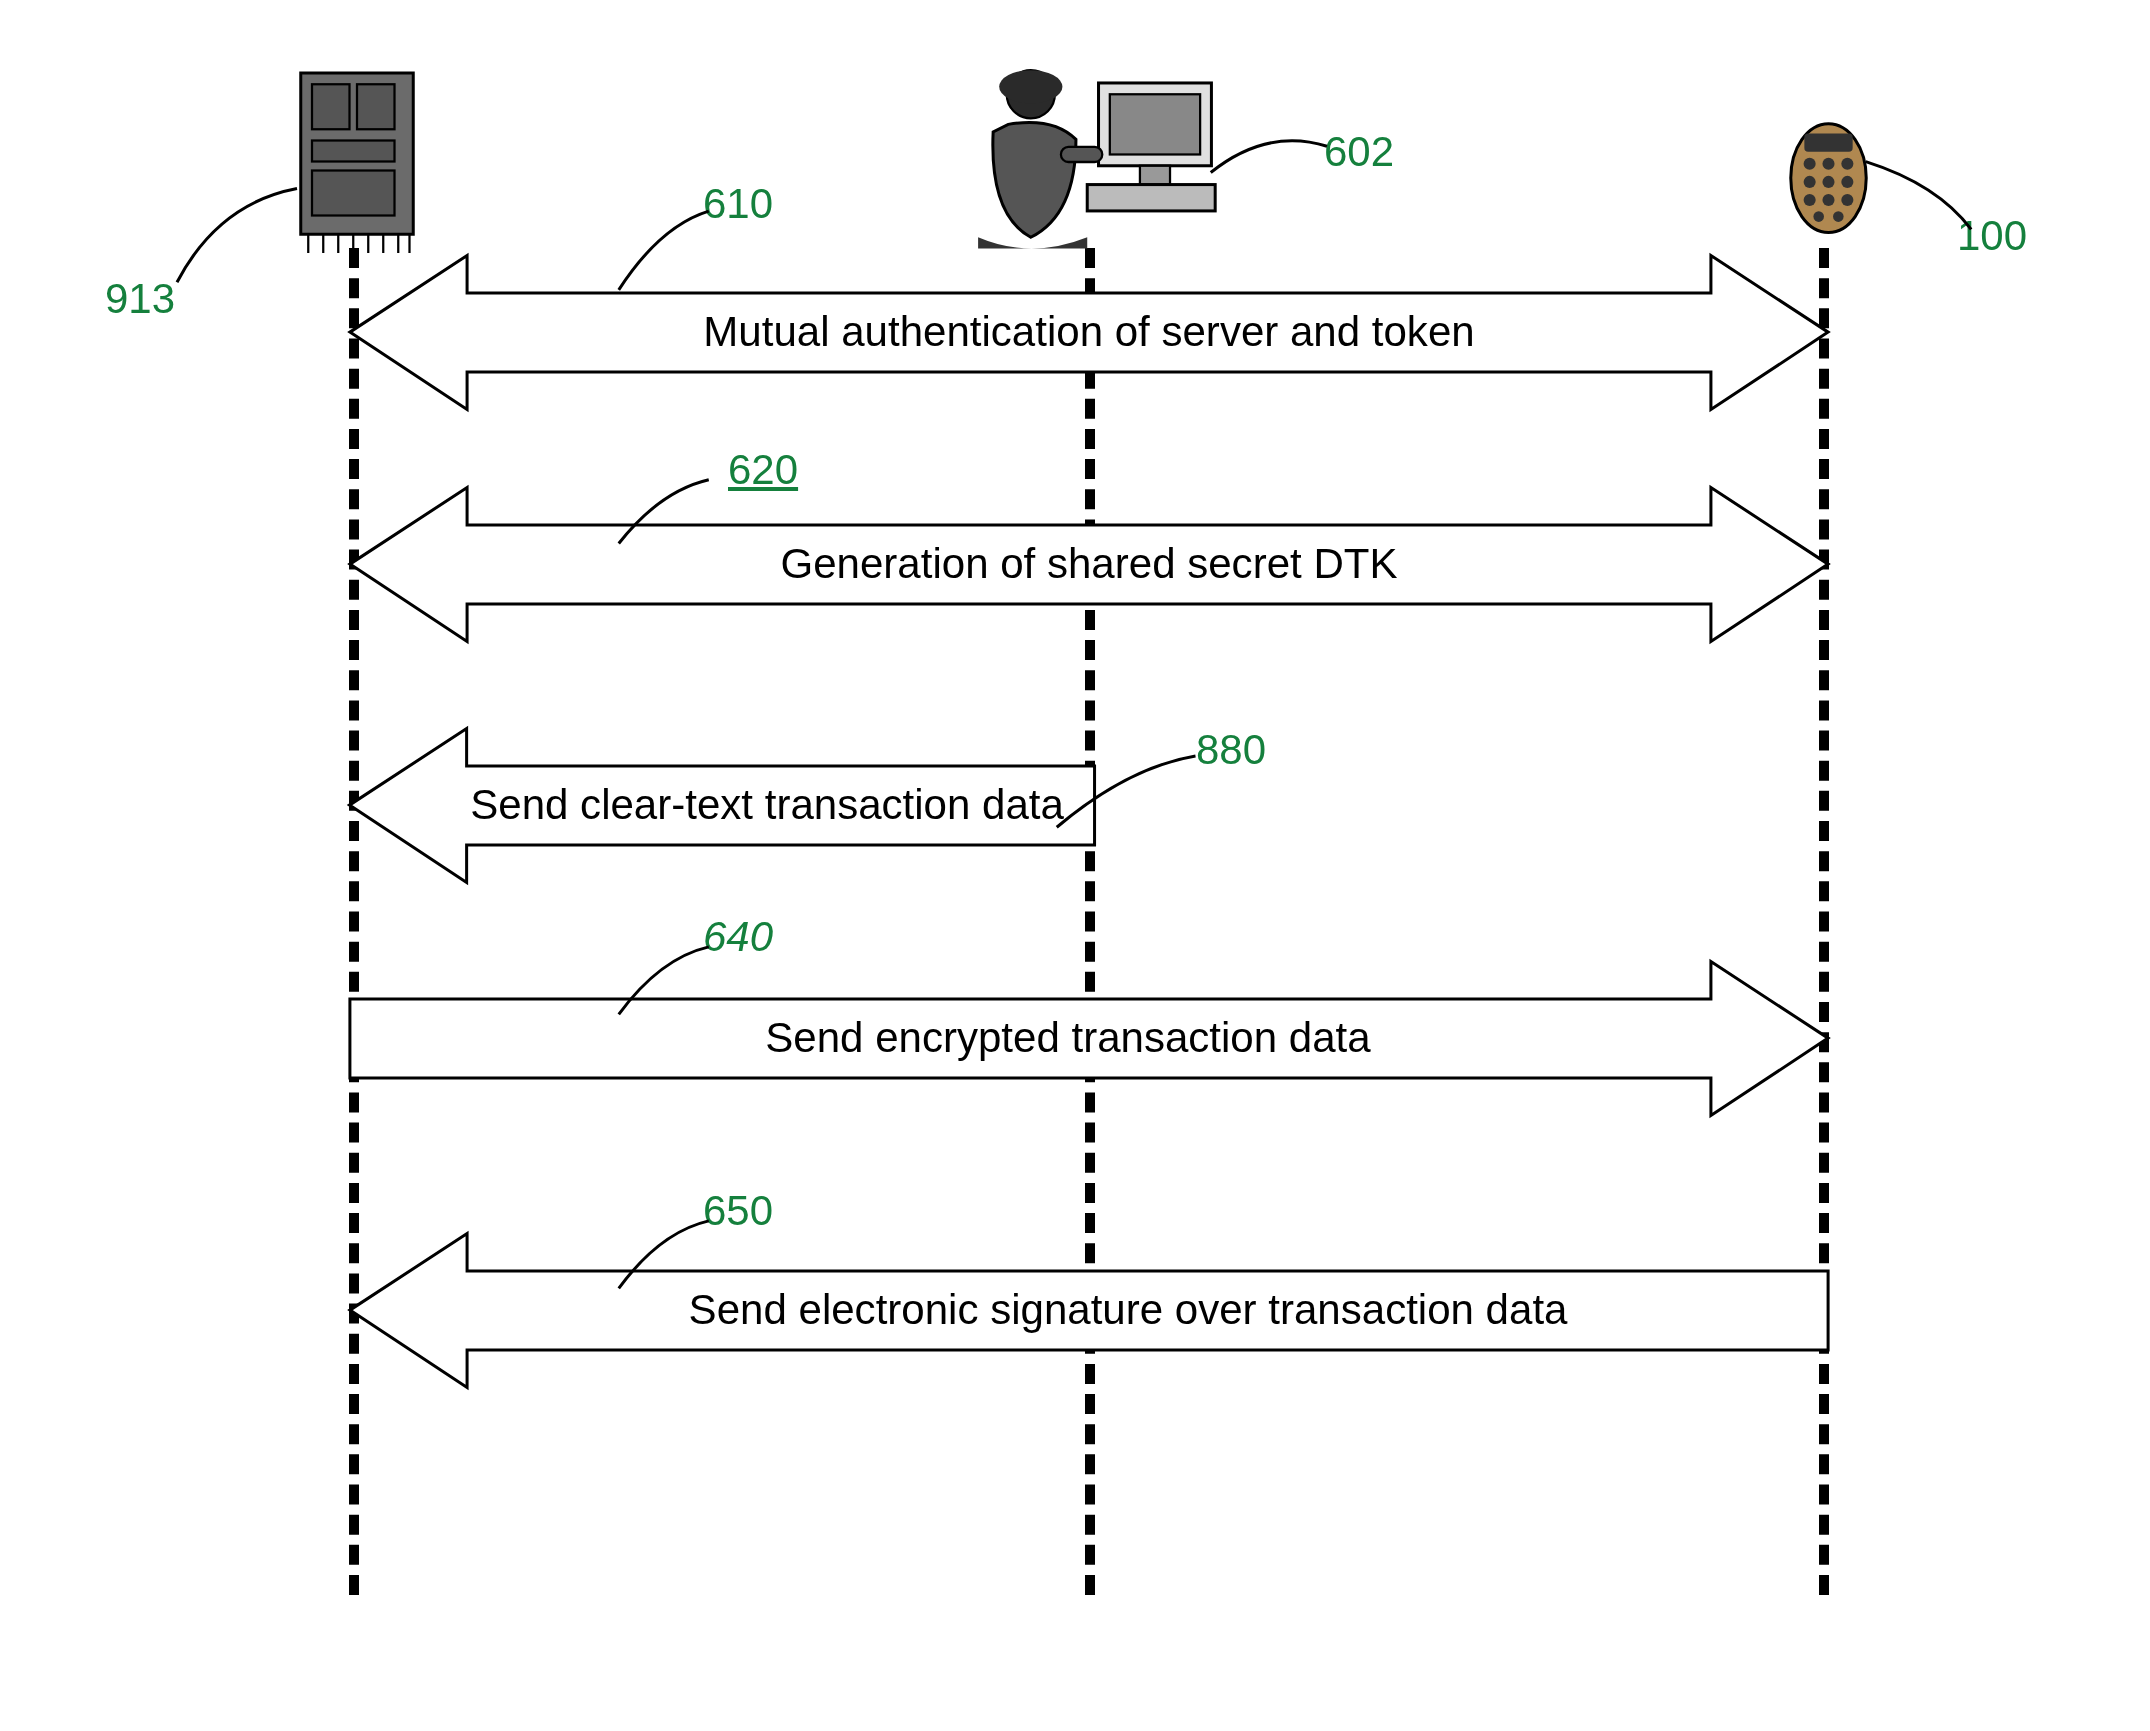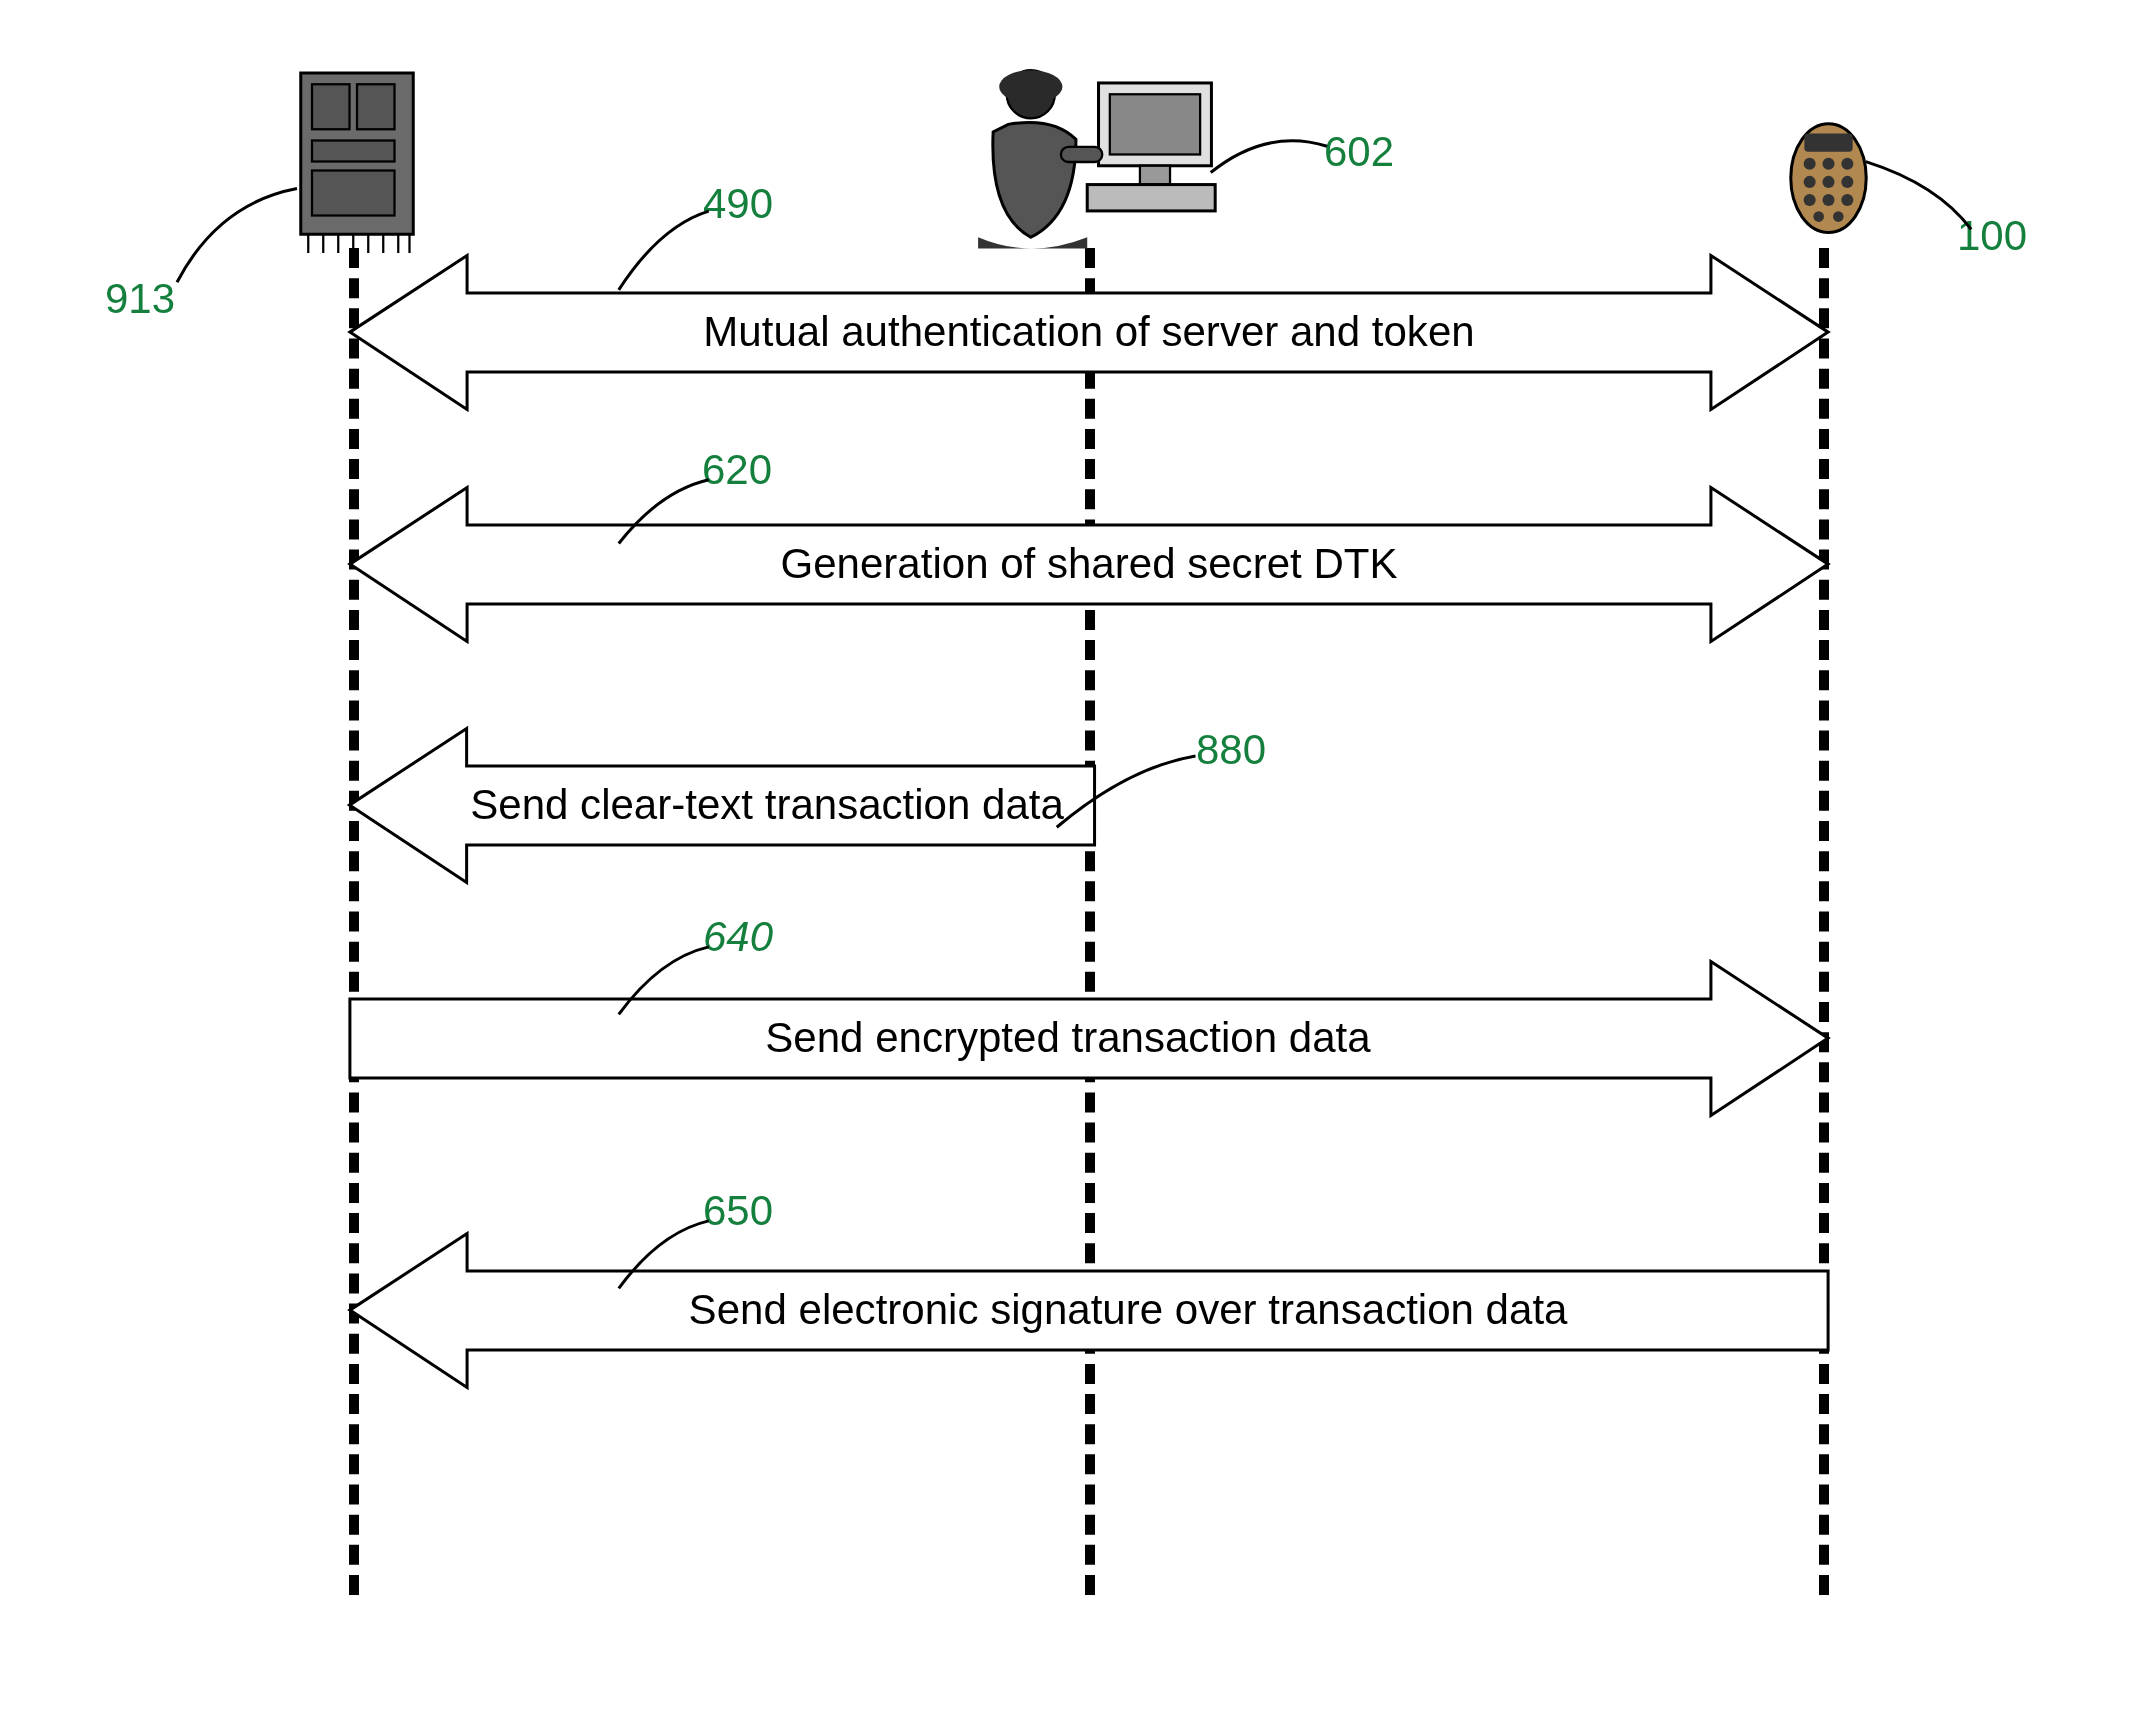--- a/index.html
+++ b/index.html
@@ -99,30 +99,30 @@
 
   <div class="label" style="left:1957px; top:212px;">100</div>
   <svg style="left:1862px; top:154px;" width="128" height="83" viewBox="0 0 170 110">
       <path class="leader" d="M 5 10 Q 100 40 145 100"></path>
     </svg>
 
   <svg style="left:346px; top:248px;" width="1486" height="169" viewBox="0 0 1976 225">
     <polygon points="4,112 160,10 160,60 1816,60 1816,10 1972,112 1816,215 1816,165 160,165 160,215" fill="#fff" stroke="#000" stroke-width="4"></polygon>
     <text x="988" y="130" text-anchor="middle" font-size="56" font-family="Arial">Mutual authentication of server and token</text>
   </svg>
-  <div class="label" style="left:703px; top:180px;">490</div>
+  <div class="label" style="left:703px; top:180px;">610</div>
   <svg style="left:615px; top:207px;" width="165" height="87" viewBox="0 0 220 115">
       <path class="leader" d="M 5 110 Q 60 25 125 5"></path>
     </svg>
 
   <svg style="left:346px; top:480px;" width="1486" height="169" viewBox="0 0 1976 225">
     <polygon points="4,112 160,10 160,60 1816,60 1816,10 1972,112 1816,215 1816,165 160,165 160,215" fill="#fff" stroke="#000" stroke-width="4"></polygon>
     <text x="988" y="130" text-anchor="middle" font-size="56" font-family="Arial">Generation of shared secret DTK</text>
   </svg>
-  <div class="label" style="left:702px; top:446px;">620</div>
+  <div class="label" style="left:728px; top:446px;text-decoration:underline;">620</div>
   <svg style="left:615px; top:476px;" width="165" height="75" viewBox="0 0 220 100">
       <path class="leader" d="M 5 90 Q 60 20 125 5"></path>
     </svg>
 
   <svg style="left:346px; top:721px;" width="752" height="169" viewBox="0 0 1000 225">
     <polygon points="4,112 160,10 160,60 996,60 996,165 160,165 160,215" fill="#fff" stroke="#000" stroke-width="4"></polygon>
     <text x="560" y="130" text-anchor="middle" font-size="56" font-family="Arial">Send clear-text transaction data</text>
   </svg>
   <div class="label" style="left:1196px; top:726px;">880</div>
   <svg style="left:1053px; top:752px;" width="165" height="83" viewBox="0 0 220 110">

